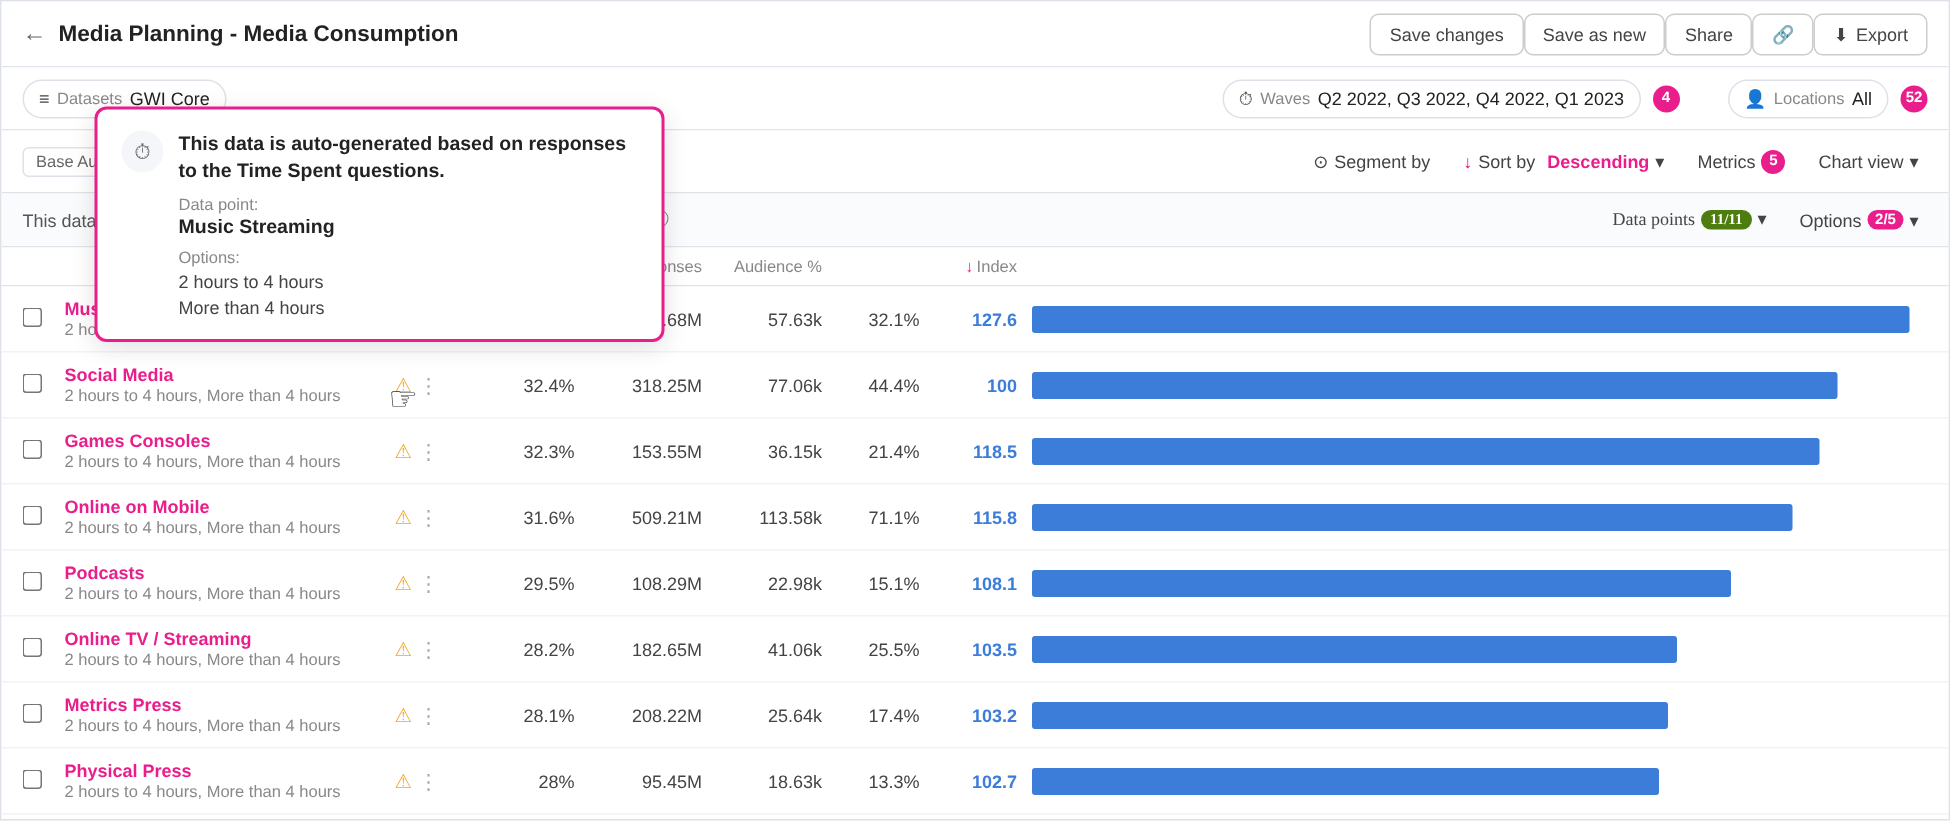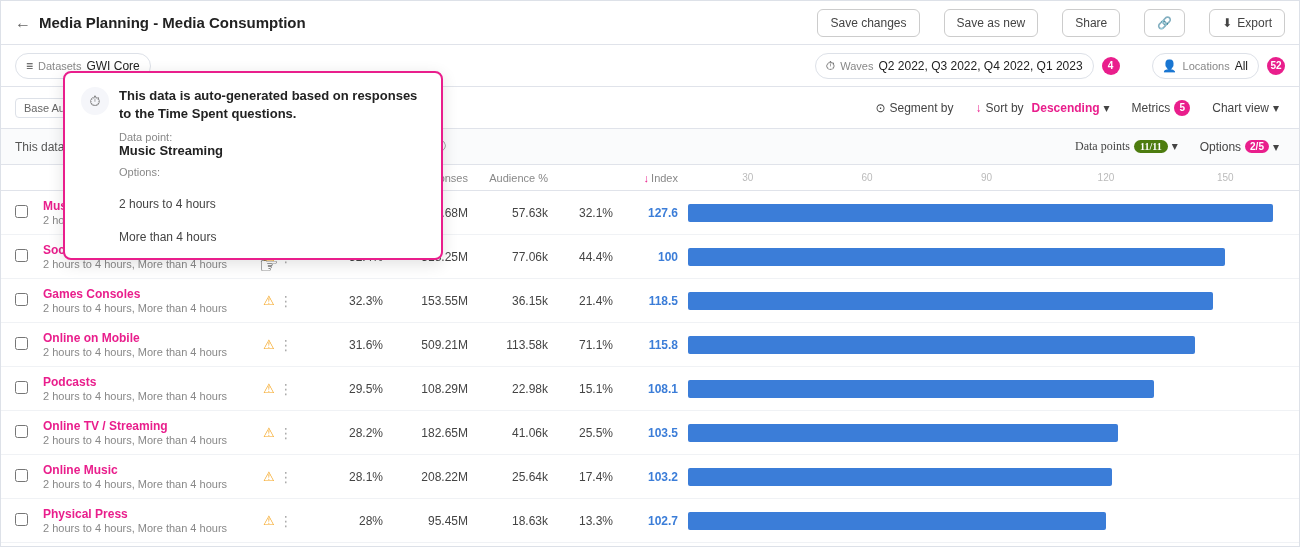--- a/index.html
+++ b/index.html
@@ -5,21 +5,21 @@
     * { box-sizing: border-box; margin: 0; padding: 0; }
     body { font-family: -apple-system, BlinkMacSystemFont, 'Segoe UI', sans-serif; font-size: 13px; background: #f5f6fa; color: #333; overflow: hidden; }
 
     .app-container { width: 1300px; height: 547px; background: #fff; display: flex; flex-direction: column; border: 1px solid #dde1e8; overflow: hidden; }
 
     
     .header { display: flex; align-items: center; justify-content: space-between; padding: 8px 14px; border-bottom: 1px solid #e0e3ea; background: #fff; height: 44px; flex-shrink: 0; }
     .header-left { display: flex; align-items: center; gap: 8px; }
     .back-icon { color: #666; cursor: pointer; font-size: 16px; }
     .header-title { font-size: 15px; font-weight: 600; color: #222; }
-    .header-actions { display: flex; align-items: flex-start; gap: 24px; }
+    .header-actions { display: flex; align-items: flex-start; gap: 0; }
     .btn { display: flex; align-items: center; gap: 5px; padding: 6px 12px; border-radius: 6px; font-size: 12px; cursor: pointer; font-weight: 500; }
     .btn-outline { border: 1px solid #ccc; background: #fff; color: #444; }
 
     
     .filter-bar { display: flex; align-items: center; padding: 6px 14px; background: #fff; border-bottom: 1px solid #e0e3ea; gap: 8px; height: 42px; flex-shrink: 0; }
     .filter-pill { display: flex; align-items: center; gap: 5px; padding: 5px 10px; border-radius: 20px; border: 1px solid #dde1e8; background: #fff; font-size: 12px; color: #444; cursor: pointer; }
     .filter-pill .label { color: #888; font-size: 11px; }
     .filter-pill .value { font-weight: 500; color: #222; }
     .pink-badge { background: #e91e8c; color: #fff; border-radius: 50%; width: 18px; height: 18px; font-size: 10px; display: flex; align-items: center; justify-content: center; font-weight: 700; }
 
@@ -62,21 +62,21 @@
     .row-bar-col { flex: 1; padding-left: 10px; }
     .bar { height: 18px; background: #3b7dd8; border-radius: 2px; }
 
     
     .tooltip-popup { position: absolute; top: 70px; left: 62px; background: #fff; border: 2px solid #e91e8c; border-radius: 8px; padding: 14px 16px; width: 380px; z-index: 100; box-shadow: 0 4px 16px rgba(0,0,0,0.12); }
     .tooltip-icon { width: 28px; height: 28px; border-radius: 50%; background: #f5f6fa; display: flex; align-items: center; justify-content: center; margin-bottom: 8px; font-size: 14px; color: #666; }
     .tooltip-title { font-size: 13px; font-weight: 600; color: #222; line-height: 1.4; margin-bottom: 8px; }
     .tooltip-section { font-size: 11px; color: #888; font-weight: 500; margin-top: 6px; }
     .tooltip-datapoint { font-size: 13px; font-weight: 700; color: #222; }
     .tooltip-options-section { font-size: 11px; color: #888; font-weight: 500; margin-top: 8px; }
-    .tooltip-option { font-size: 12px; color: #444; margin-top: 19px; }
+    .tooltip-option { font-size: 12px; color: #444; margin-top: 3px; }
 
     
     .cursor-overlay { position: absolute; top: 252px; left: 258px; font-size: 22px; pointer-events: none; z-index: 200; }
 
     
     .table-body::-webkit-scrollbar { width: 6px; }
     .table-body::-webkit-scrollbar-track { background: #f5f6fa; }
     .table-body::-webkit-scrollbar-thumb { background: #ccc; border-radius: 3px; }
 
     .warn-icon { color: #f5a623; font-size: 13px; }
@@ -178,30 +178,20 @@
     <div class="col-name"></div>
     <div class="col-warn"></div>
     <div class="col-pct"></div>
     <div class="col-resp">Responses</div>
     <div class="col-aud">Audience %</div>
     <div class="col-audpct"></div>
     <div class="col-index" style="display:flex; align-items:center; justify-content:flex-end;">
       <span style="color:#e91e8c; margin-right:2px;">↓</span>
       <span>Index</span>
     </div>
-    <div class="col-bar" style="padding-left:10px; display:flex; gap:0;">
-
-      <div id="axis-container" style="display:flex; width:100%;">
-          <div style="flex: 1 1 0%; text-align: center; font-size: 10px; color: rgb(187, 187, 187);">30</div>
-          <div style="flex: 1 1 0%; text-align: center; font-size: 10px; color: rgb(187, 187, 187);">60</div>
-          <div style="flex: 1 1 0%; text-align: center; font-size: 10px; color: rgb(187, 187, 187);">90</div>
-          <div style="flex: 1 1 0%; text-align: center; font-size: 10px; color: rgb(187, 187, 187);">120</div>
-          <div style="flex: 1 1 0%; text-align: center; font-size: 10px; color: rgb(187, 187, 187);">150</div>
-        </div>
-    </div>
   </div>
 
   <div class="table-body" id="table-body">
       <div class="table-row">
       <div class="row-check col-check">
         <input type="checkbox" style="cursor: pointer;">
       </div>
       <div class="row-name-col col-name">
         <div class="row-name">Music Streaming</div>
         <div class="row-sub">2 hours to 4 hours, More than 4 hours</div>
@@ -322,21 +312,21 @@
       <div class="row-index col-index">103.5</div>
       <div class="row-bar-col col-bar">
         <div class="bar" style="width:72%;"></div>
       </div>
     </div>
       <div class="table-row">
       <div class="row-check col-check">
         <input type="checkbox" style="cursor: pointer;">
       </div>
       <div class="row-name-col col-name">
-        <div class="row-name">Online Music</div>
+        <div class="row-name">Metrics Press</div>
         <div class="row-sub">2 hours to 4 hours, More than 4 hours</div>
       </div>
       <div class="row-warn col-warn">
         <span class="warn-icon">⚠</span>
         <span class="dots-icon">⋮</span>
       </div>
       <div class="row-pct col-pct">28.1%</div>
       <div class="row-resp col-resp">208.22M</div>
       <div class="row-aud col-aud">25.64k</div>
       <div class="row-audpct col-audpct">17.4%</div>

